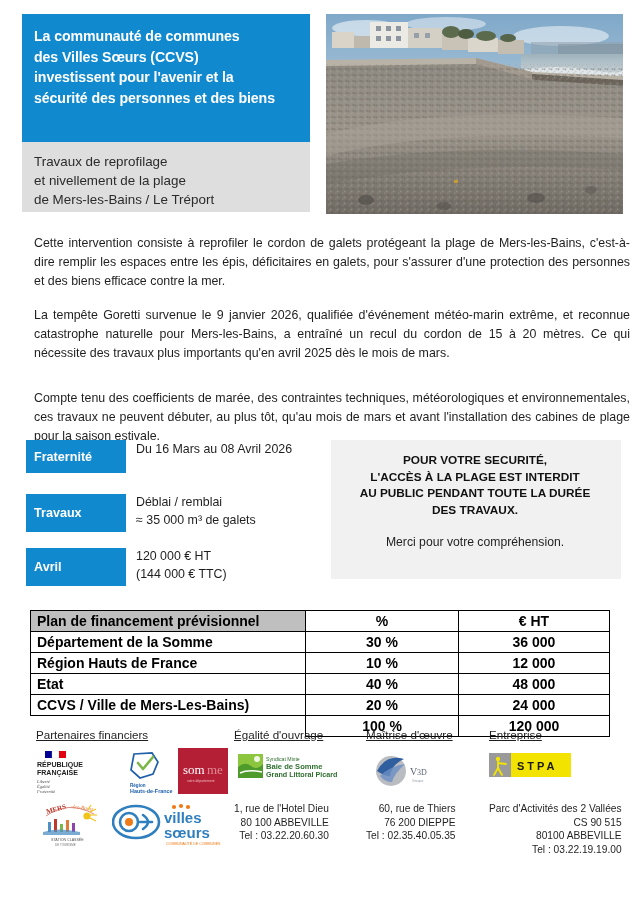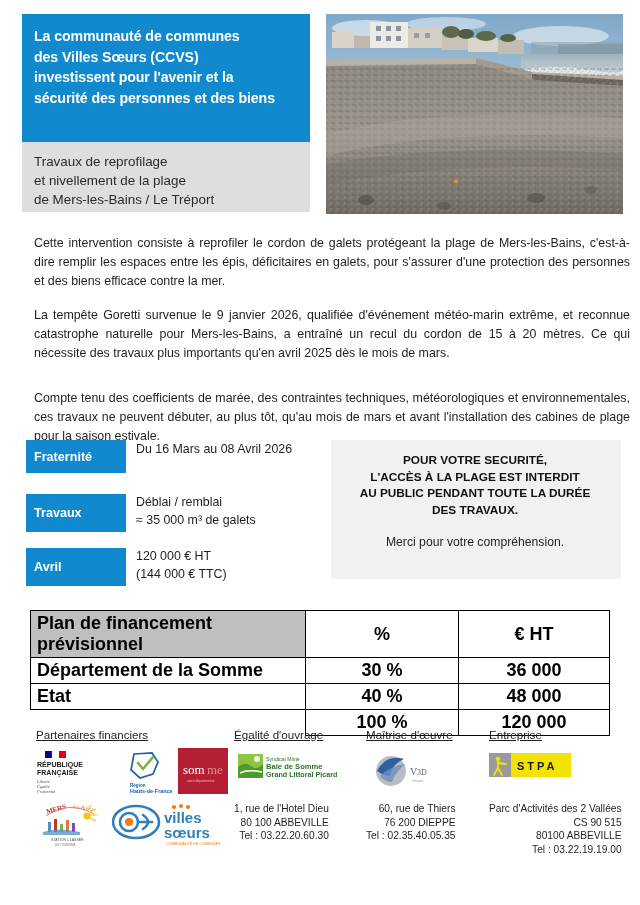--- a/index.html
+++ b/index.html
@@ -142,21 +142,21 @@
     font-size: 12.2px;
     color: #1f1f1f;
   }
 
   
   .fin-table {
     position: absolute;
     left: 30px; top: 610px;
     width: 580px;
     border-collapse: collapse;
-    font-size: 18px;
+    font-size: 14px;
   }
   .fin-table td, .fin-table th {
     border: 1.2px solid #000000;
     padding: 2px 6px;
     height: 16px;
     font-weight: bold;
     color: #000;
   }
   .fin-table .c-label { width: 262px; text-align: left; }
   .fin-table .c-pct   { width: 140px; text-align: center; }
@@ -330,23 +330,33 @@
         <th class="c-eur">€ HT</th>
       </tr>
     </thead>
     <tbody>
       <tr>
         <td class="c-label">Département de la Somme</td>
         <td class="c-pct">30 %</td>
         <td class="c-eur">36 000</td>
       </tr>
       <tr>
+        <td class="c-label">Région Hauts de France</td>
+        <td class="c-pct">10 %</td>
+        <td class="c-eur">12 000</td>
+      </tr>
+      <tr>
         <td class="c-label">Etat</td>
         <td class="c-pct">40 %</td>
         <td class="c-eur">48 000</td>
+      </tr>
+      <tr>
+        <td class="c-label">CCVS / Ville de Mers-Les-Bains)</td>
+        <td class="c-pct">20 %</td>
+        <td class="c-eur">24 000</td>
       </tr>
       <tr class="total">
         <td class="c-label"></td>
         <td class="c-pct">100 %</td>
         <td class="c-eur">120 000</td>
       </tr>
     </tbody>
   </table>
 
   <div class="footer">

